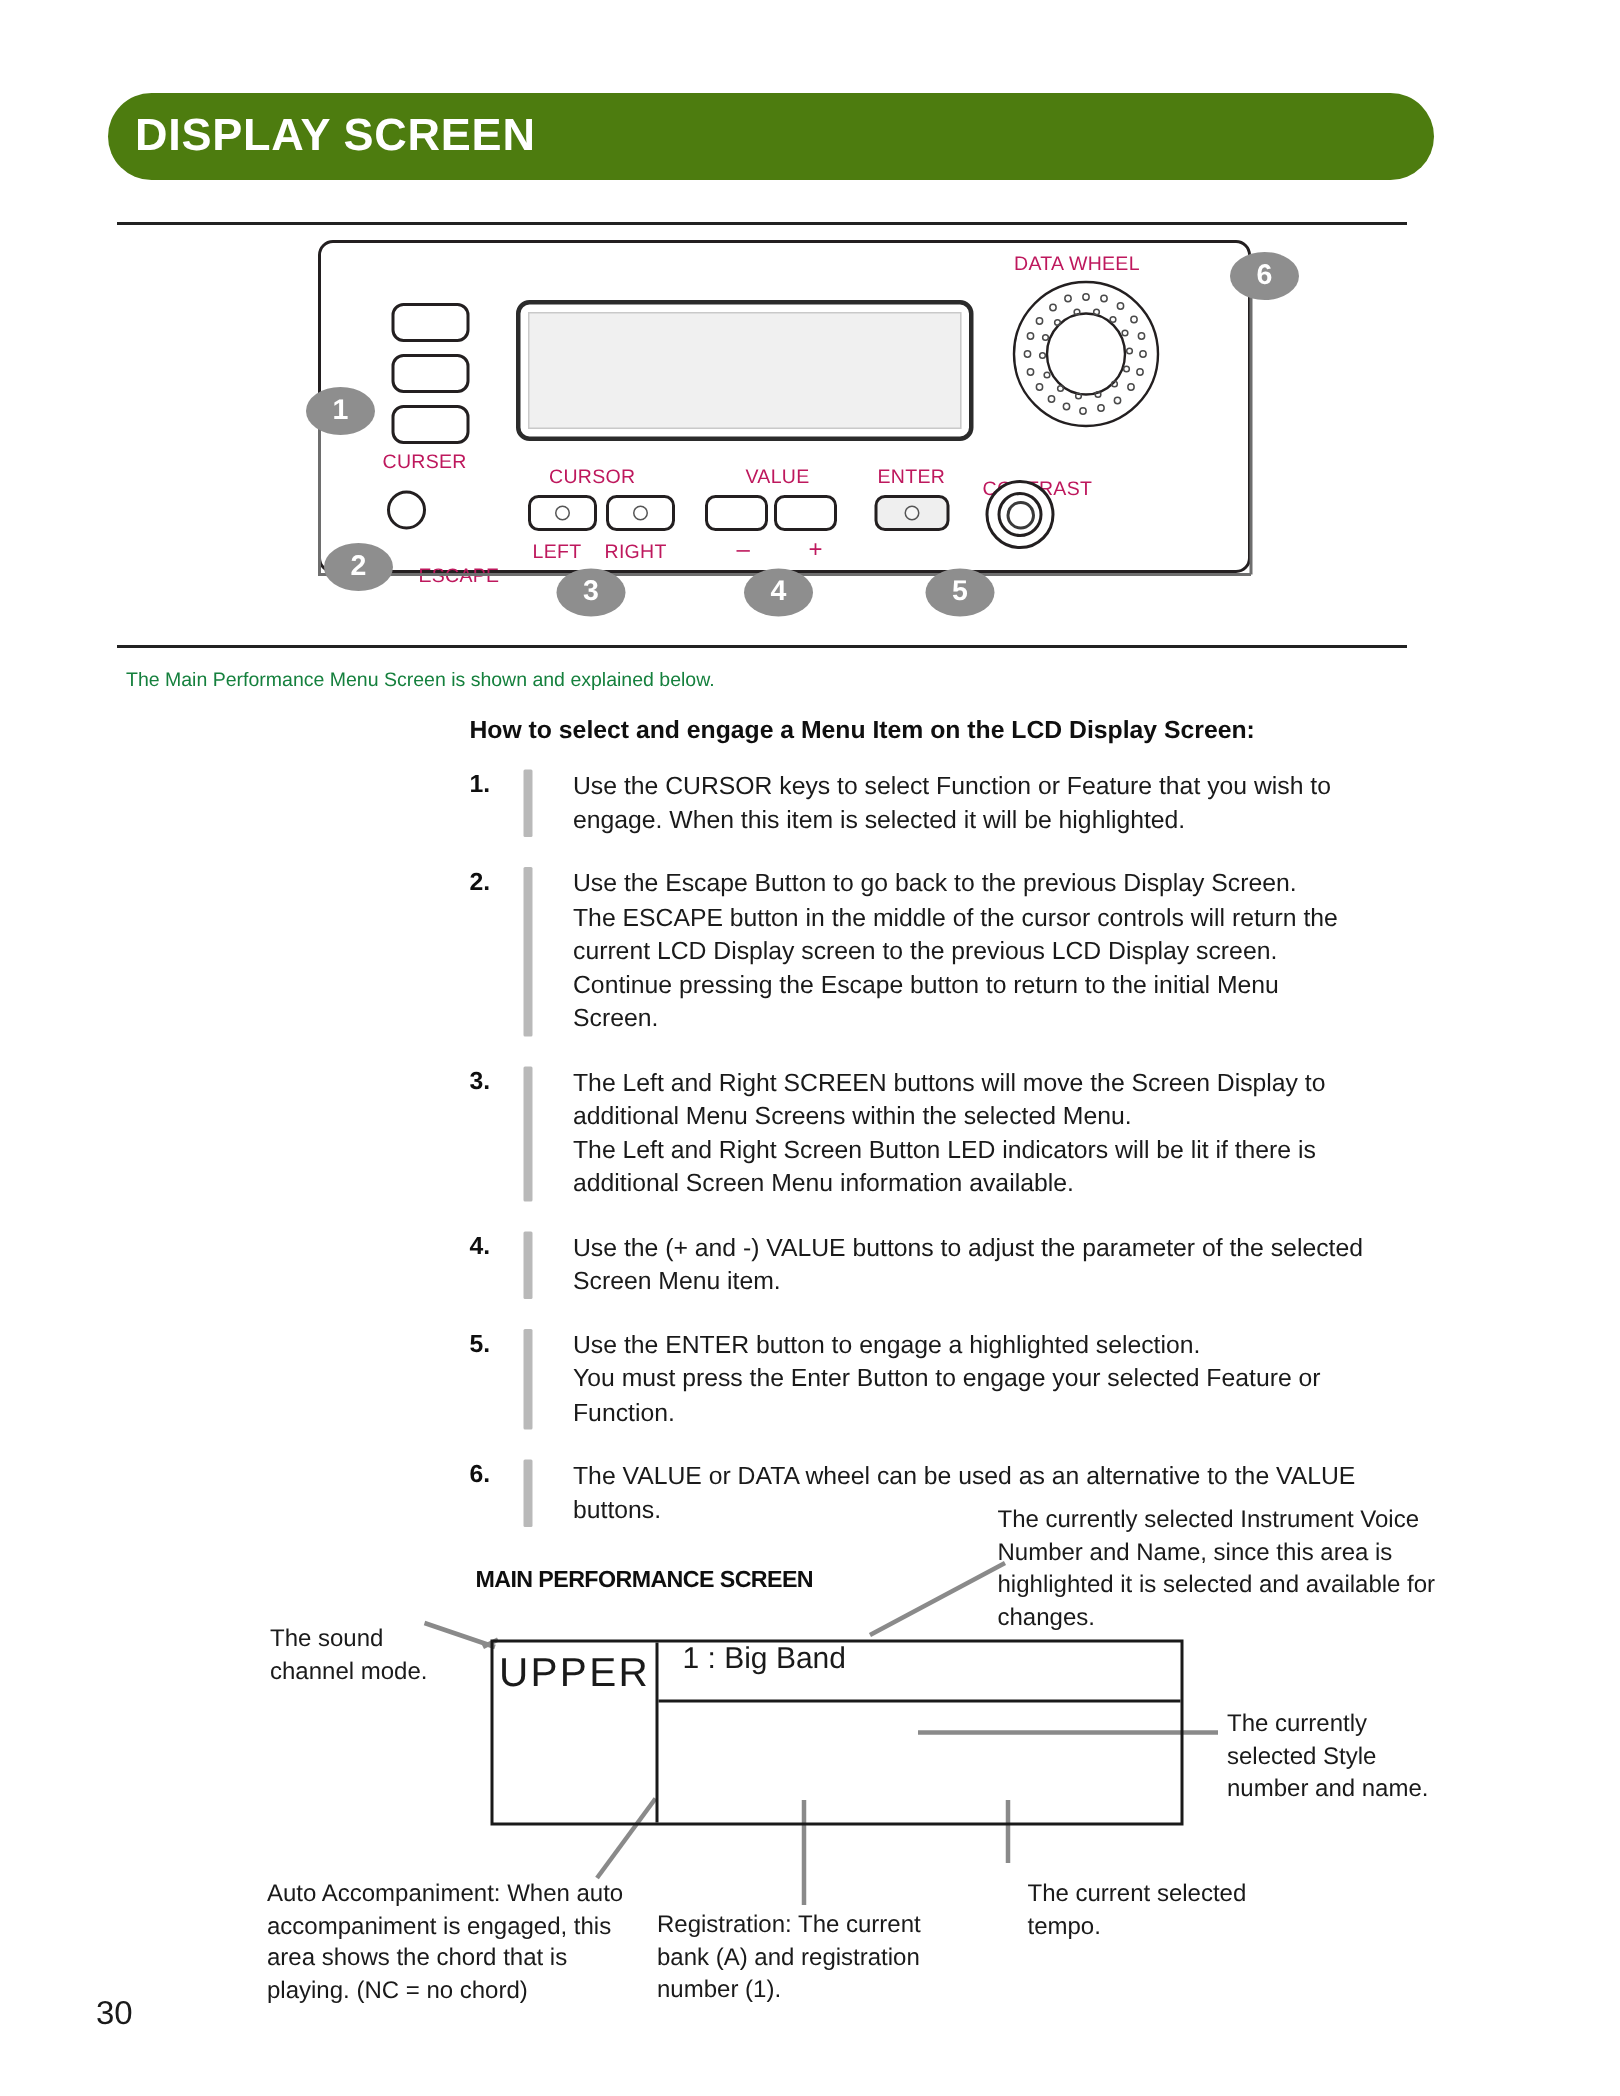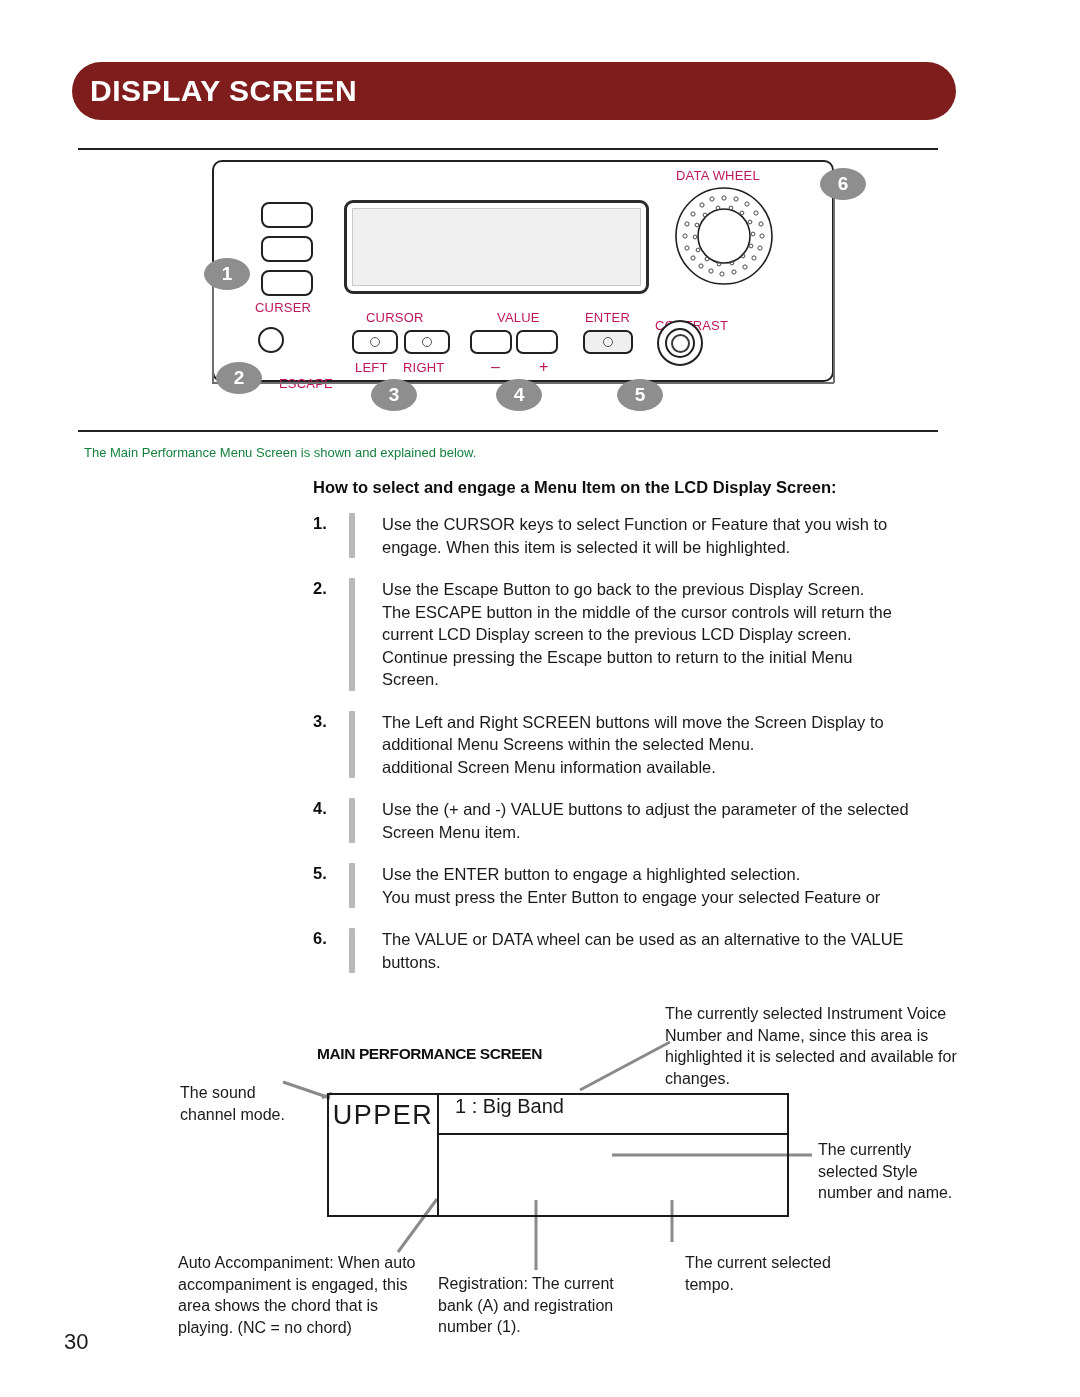--- a/index.html
+++ b/index.html
@@ -16,21 +16,21 @@
     overflow: hidden;
   }
 
   
   .header-bar {
     position: absolute;
     left: 72px;
     top: 62px;
     width: 884px;
     height: 58px;
-    background: #7f1d1d;
+    background: #4d7c0f;
     border-radius: 29px;
     display: flex;
     align-items: center;
   }
   .header-title {
     color: #ffffff;
     font-size: 30px;
     font-weight: bold;
     letter-spacing: 0.5px;
     margin-left: 18px;
@@ -510,39 +510,41 @@
       <p>Screen.</p>
     </div>
   </div>
 
   <div class="step">
     <div class="step-num">3.</div>
     <div class="step-bar"></div>
     <div class="step-text">
       <p>The Left and Right SCREEN buttons will move the Screen Display to</p>
       <p>additional Menu Screens within the selected Menu.</p>
+      <p>The Left and Right Screen Button LED indicators will be lit if there is</p>
       <p>additional Screen Menu information available.</p>
     </div>
   </div>
 
   <div class="step">
     <div class="step-num">4.</div>
     <div class="step-bar"></div>
     <div class="step-text">
       <p>Use the (+ and -) VALUE buttons to adjust the parameter of the selected</p>
       <p>Screen Menu item.</p>
     </div>
   </div>
 
   <div class="step">
     <div class="step-num">5.</div>
     <div class="step-bar"></div>
     <div class="step-text">
       <p>Use the ENTER button to engage a highlighted selection.</p>
       <p>You must press the Enter Button to engage your selected Feature or</p>
+      <p>Function.</p>
     </div>
   </div>
 
   <div class="step">
     <div class="step-num">6.</div>
     <div class="step-bar"></div>
     <div class="step-text">
       <p>The VALUE or DATA wheel can be used as an alternative to the VALUE</p>
       <p>buttons.</p>
     </div>

